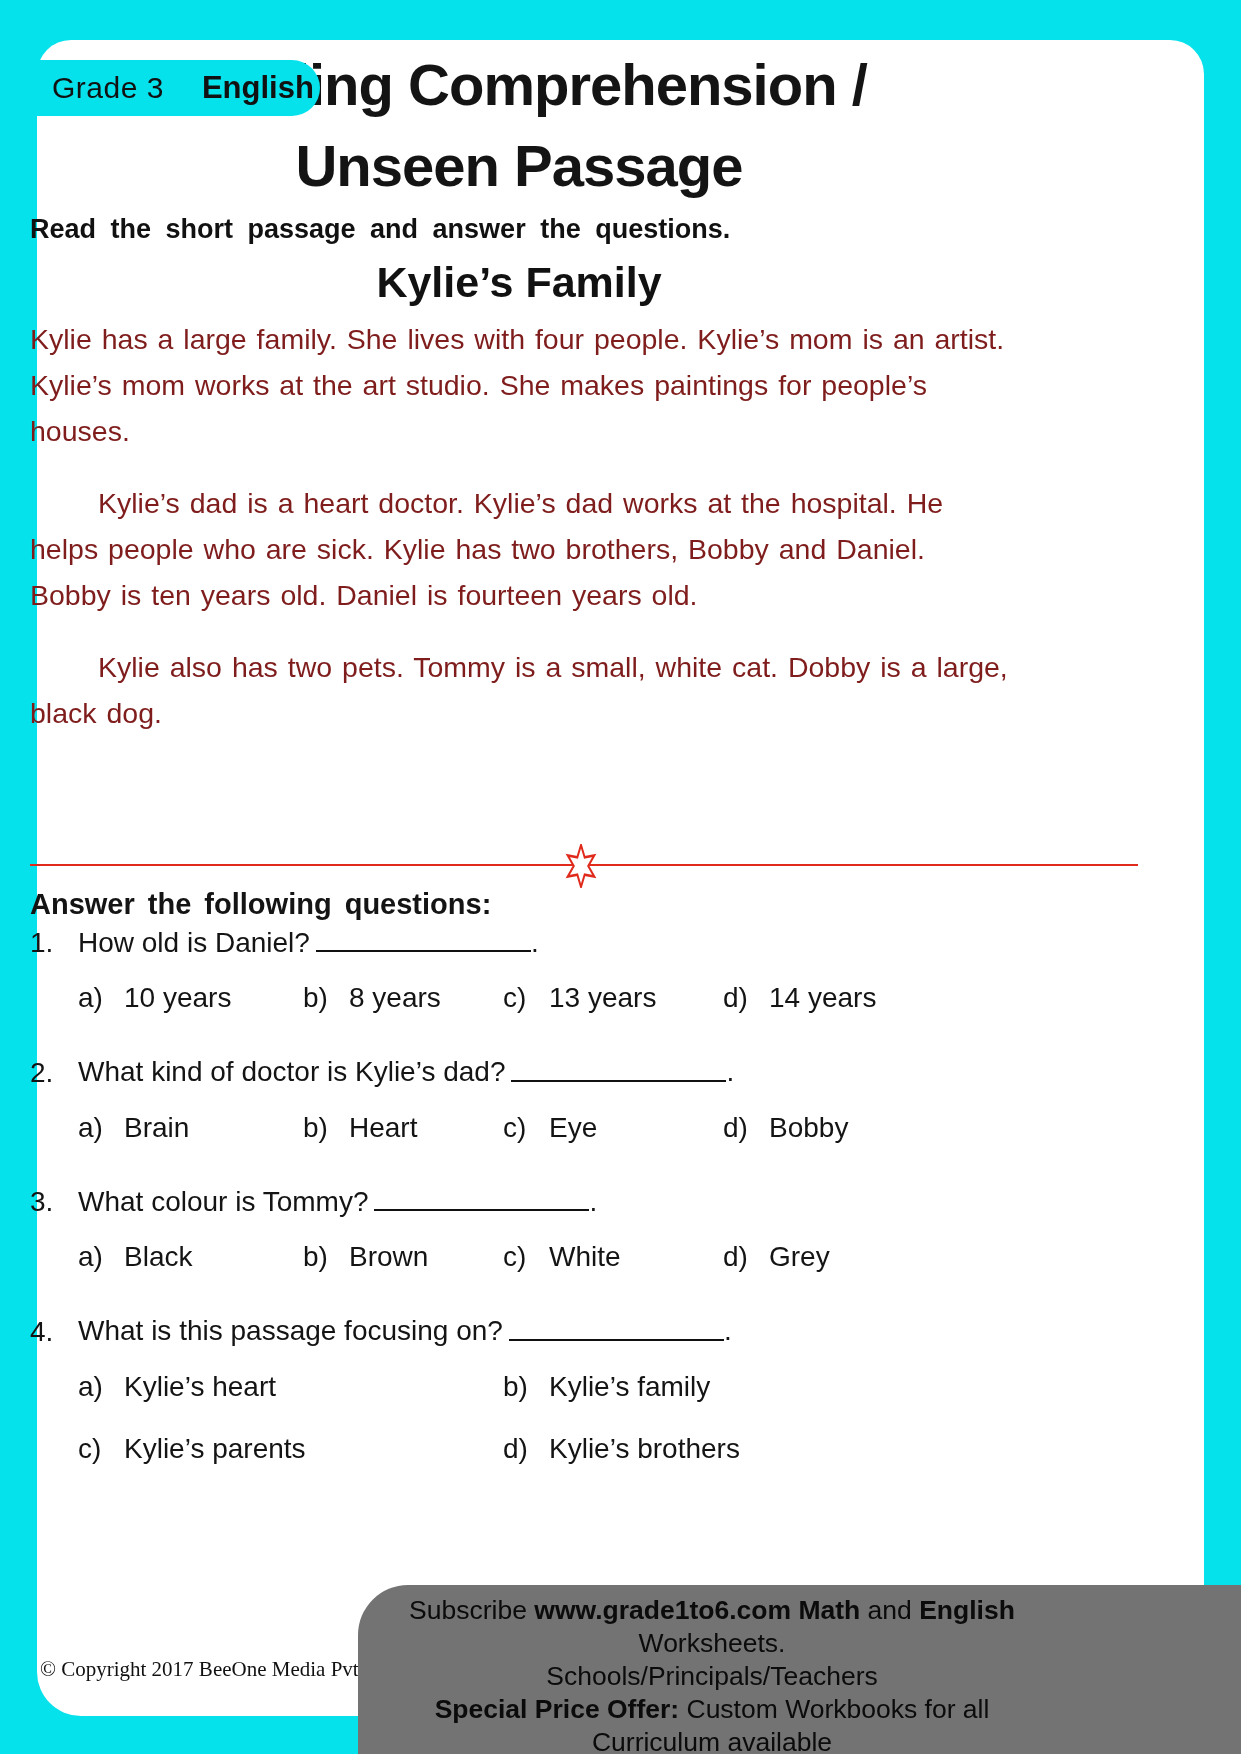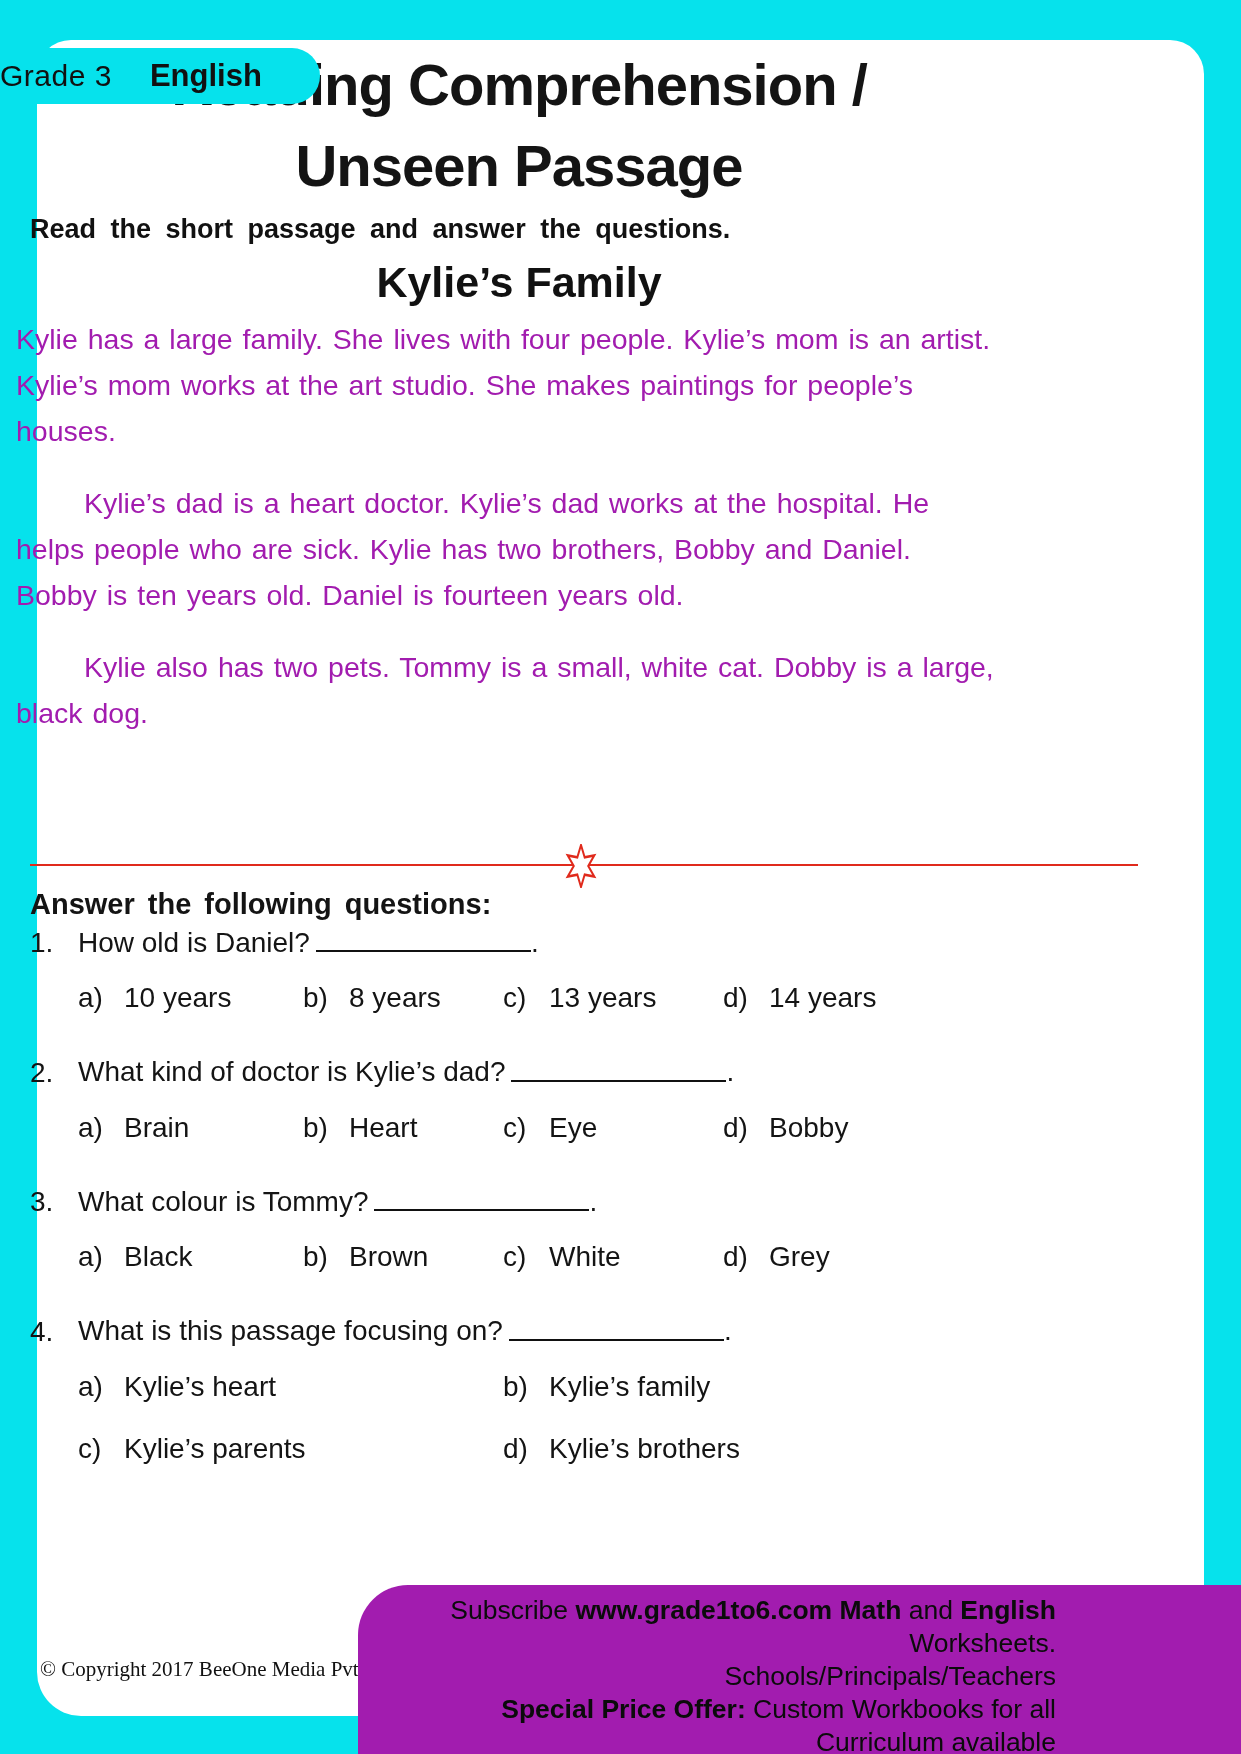--- a/index.html
+++ b/index.html
@@ -11,46 +11,46 @@
     color:#111;
     overflow:hidden;
   }
   .card{
     position:absolute;left:37px;top:40px;width:1167px;height:1676px;
     background:#ffffff;
     border-radius:34px 34px 0 44px;
   }
   
   .badge{
-    position:absolute;left:0;top:48px;height:56px;width:320px;
+    position:absolute;left:0;top:60px;height:56px;width:320px;
     background:#06e2ec;
     border-radius:0 28px 28px 0;
     display:flex;align-items:center;
-    box-sizing:border-box;
+    padding-left:52px;box-sizing:border-box;
     z-index:4;
   }
   .badge .grade{font-size:30px;font-weight:400;letter-spacing:.5px;}
   .badge .subject{font-size:31px;font-weight:700;margin-left:38px;}
   
   .title-block{
     position:absolute;left:30px;top:44px;width:978px;
     text-align:center;font-weight:700;font-size:58px;line-height:81px;
     letter-spacing:-1px;color:#141414;
   }
   .instruction{
     position:absolute;left:30px;top:214px;width:978px;
     font-weight:700;font-size:27px;word-spacing:7px;
   }
   .passage-title{
     position:absolute;left:30px;top:258px;width:978px;
     text-align:center;font-weight:700;font-size:43px;
   }
   .passage{
-    position:absolute;left:16px;top:316px;width:982px;
-    font-size:28.5px;line-height:46px;word-spacing:2px;color:#a21caf;
+    position:absolute;left:30px;top:316px;width:982px;
+    font-size:28.5px;line-height:46px;word-spacing:2px;color:#7f1d1d;
   }
   .passage p{margin:0 0 26px 0;}
   .passage p.indented{text-indent:68px;}
   
   .divider{position:absolute;left:30px;top:844px;width:1108px;height:44px;}
   .divider .line{position:absolute;left:0;right:0;top:20px;border-top:2px solid #e02a1c;}
   .divider .star{position:absolute;left:535px;top:0;}
   
   .qa{position:absolute;left:30px;top:888px;width:1080px;font-size:28px;color:#141414;}
   .qa-heading{font-weight:700;font-size:29px;word-spacing:5px;}
@@ -62,23 +62,23 @@
   .opt{display:flex;}
   .opt .ol{display:inline-block;width:46px;}
   .opts.row4 .opt:nth-child(1){width:225px;}
   .opts.row4 .opt:nth-child(2){width:200px;}
   .opts.row4 .opt:nth-child(3){width:220px;}
   .opts.grid2 .opt:nth-child(1){width:425px;}
   .opts.gap{margin-bottom:30px;}
   
   .footer{
     position:absolute;left:358px;top:1585px;right:0;bottom:0;
-    background:#a21caf;border-top-left-radius:50px;
+    background:#737373;border-top-left-radius:50px;
     box-sizing:border-box;padding:9px 185px 0 10px;
-    text-align:right;font-size:26.5px;line-height:33px;color:#0b0b0b;
+    text-align:center;font-size:26.5px;line-height:33px;color:#0b0b0b;
     z-index:3;
   }
   .footer b{font-weight:700;}
   .copyright{
     position:absolute;left:40px;top:1656px;
     font-family:"Liberation Serif", serif;
     font-size:21px;line-height:27px;color:#111;z-index:2;
   }
   .copyright .l2{padding-left:21px;}
 </style>

